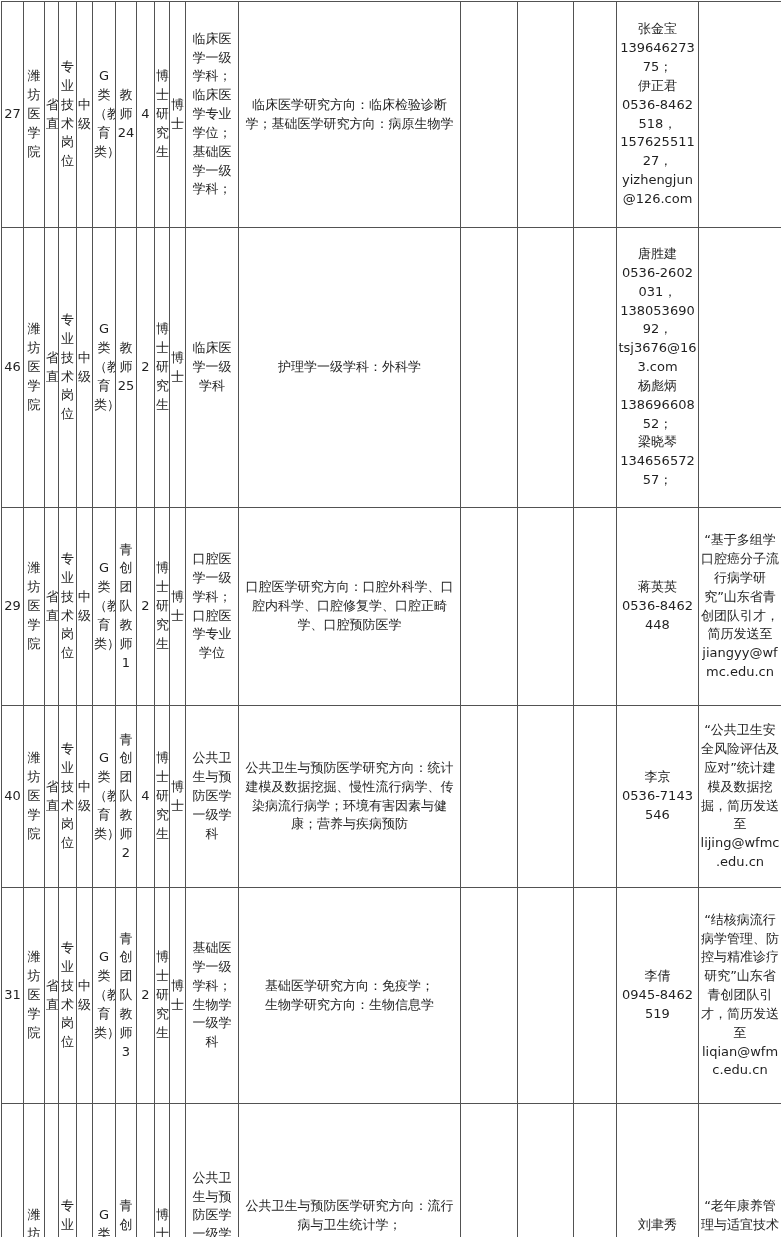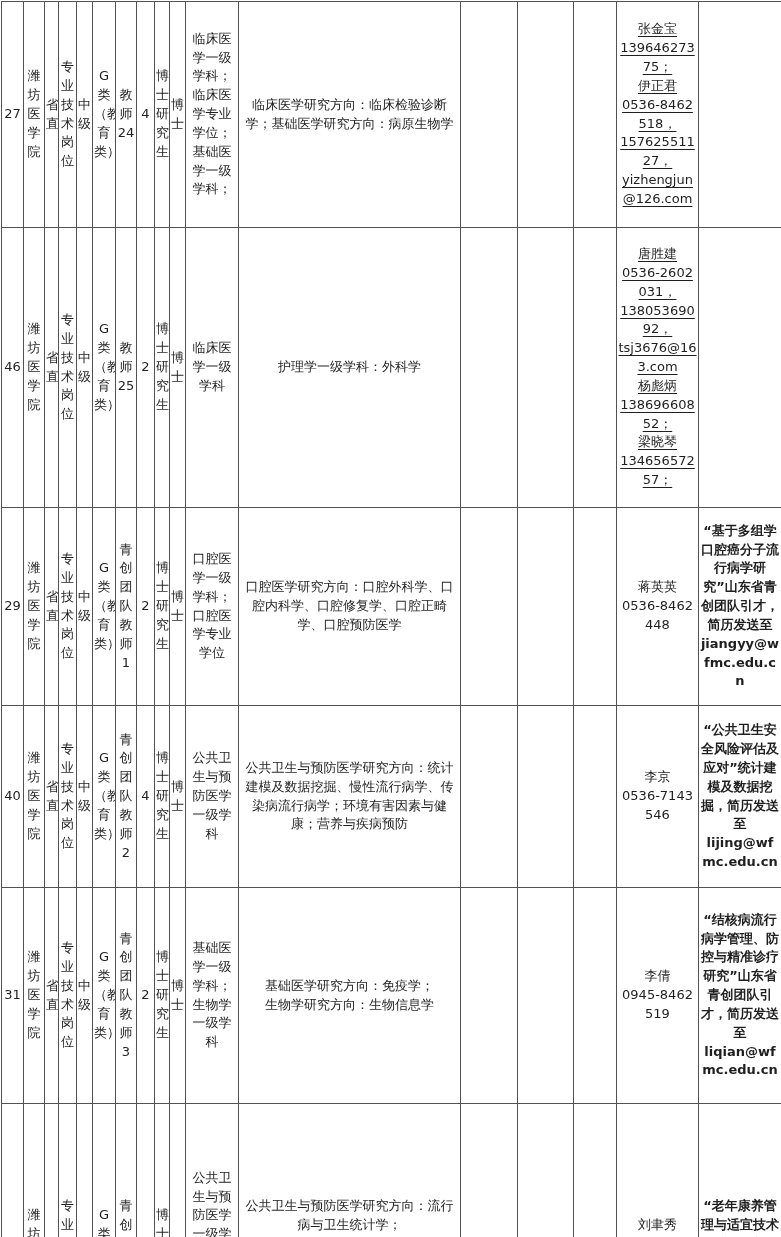--- a/index.html
+++ b/index.html
@@ -14,22 +14,22 @@
   table.jobs td{
     border:1px solid #525252;
     vertical-align:middle;text-align:center;
     padding:0 1px;overflow:hidden;
     font-size:13px;line-height:1.45;
   }
   td.v{line-height:1.35;padding:0;}
   td.subject{font-size:12.5px;line-height:1.5;padding:0;}
   td.research{font-size:14px;line-height:1.6;white-space:pre-line;overflow-wrap:break-word;}
   td.contact{font-size:12px;line-height:1.62;white-space:pre-line;word-break:break-all;padding:0 2px;}
-  td.contact.u{text-decoration:underline;text-underline-offset:3px;}
-  td.remark{font-size:14px;line-height:1.5;white-space:pre-line;overflow-wrap:break-word;padding:0 2px;font-weight:bold;}
+  td.contact.u{text-underline-offset:3px;}
+  td.remark{font-size:14px;line-height:1.5;white-space:pre-line;overflow-wrap:break-word;padding:0 2px;}
   tr.r0{height:226px;} tr.r1{height:280px;} tr.r2{height:198px;}
   tr.r3{height:182px;} tr.r4{height:216px;} tr.r5{height:300px;}
 </style>
 </head>
 <body>
 
 <div id="page">
   <table class="jobs">
     <colgroup>
       <col style="width:22px">

